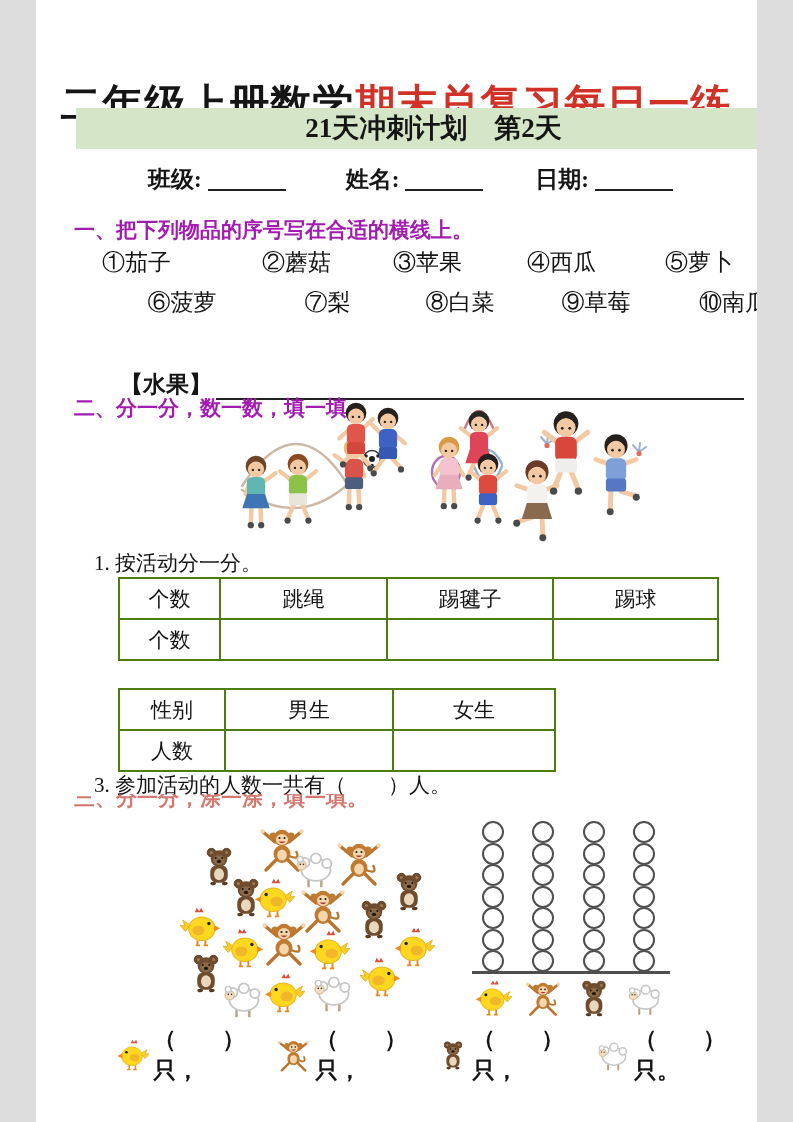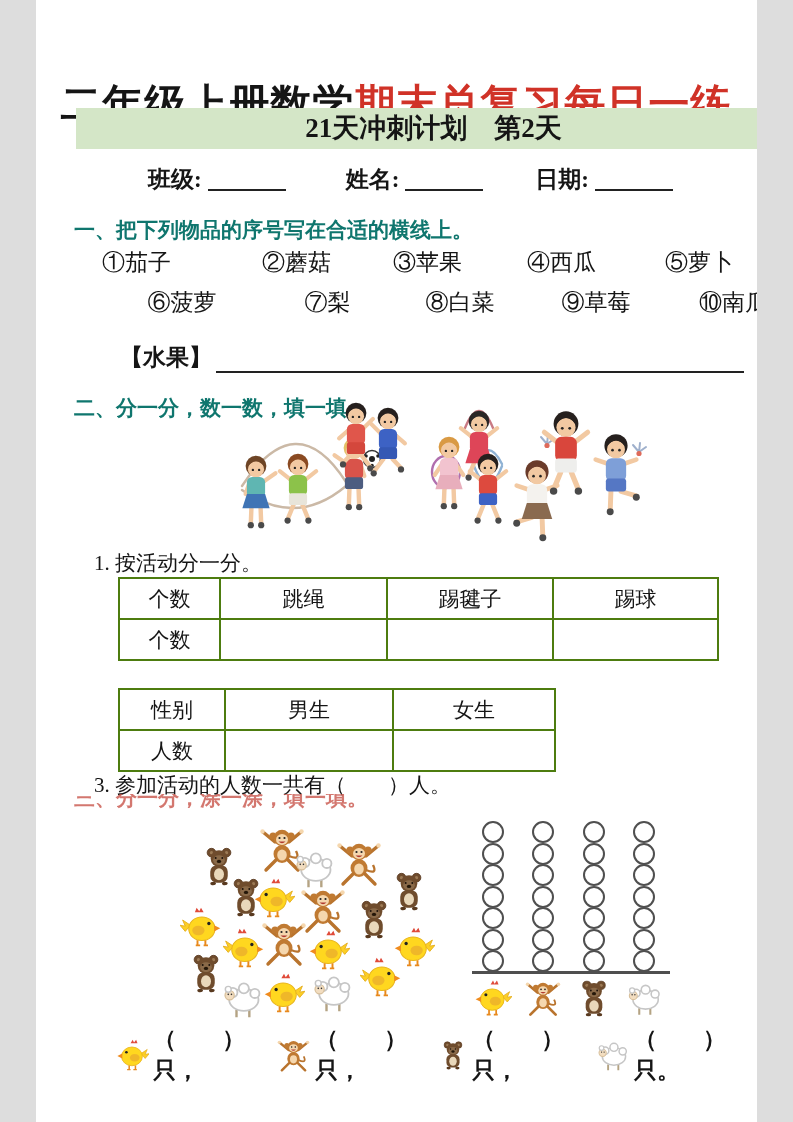--- a/index.html
+++ b/index.html
@@ -13,31 +13,31 @@
   
   .banner{top:108px;left:40px;width:715px;height:41px;background:#d4e6c7;text-align:center;
           font-size:27px;font-weight:bold;line-height:41px;}
   
   .form-row{top:164px;left:112px;font-size:23px;font-weight:bold;white-space:nowrap;}
   .blank{display:inline-block;width:78px;height:24px;border-bottom:2px solid #222;
          vertical-align:-4px;margin-left:6px;}
   .fgap1{display:inline-block;width:60px;}
   .fgap2{display:inline-block;width:52px;}
   
-  .red-head{color:#0f766e;font-weight:bold;font-size:21px;white-space:nowrap;}
+  .red-head{color:#a21caf;font-weight:bold;font-size:21px;white-space:nowrap;}
   .sec1-head{top:216px;left:38px;}
   .sec2-head{top:394px;left:38px;}
   
   .items-row{left:66px;width:700px;display:grid;grid-template-columns:160px 131px 134px 138px auto;
              font-size:23px;}
   .items-r1{top:247px;}
   .items-r2{top:287px;text-align:center;}
   .cat-row{left:84px;width:624px;display:flex;align-items:flex-end;font-size:23px;font-weight:bold;}
   .cat-veg{top:322px;}
-  .cat-fruit{top:342px;align-items:flex-end;}
+  .cat-fruit{top:369px;align-items:flex-end;}
   .cat-line{flex:1;height:26px;border-bottom:2px solid #222;margin-left:4px;}
   
   .q{font-size:21px;white-space:nowrap;}
   .q1{top:549px;left:58px;}
   .q2{top:660px;left:58px;}
   .q3{top:771px;left:58px;}
   table{border-collapse:collapse;font-size:21px;table-layout:fixed;}
   td{border:2px solid #4d7c0f;text-align:center;height:39px;padding:0;overflow:hidden;}
   .t1{top:577px;left:82px;}
   .t2{top:688px;left:82px;}

